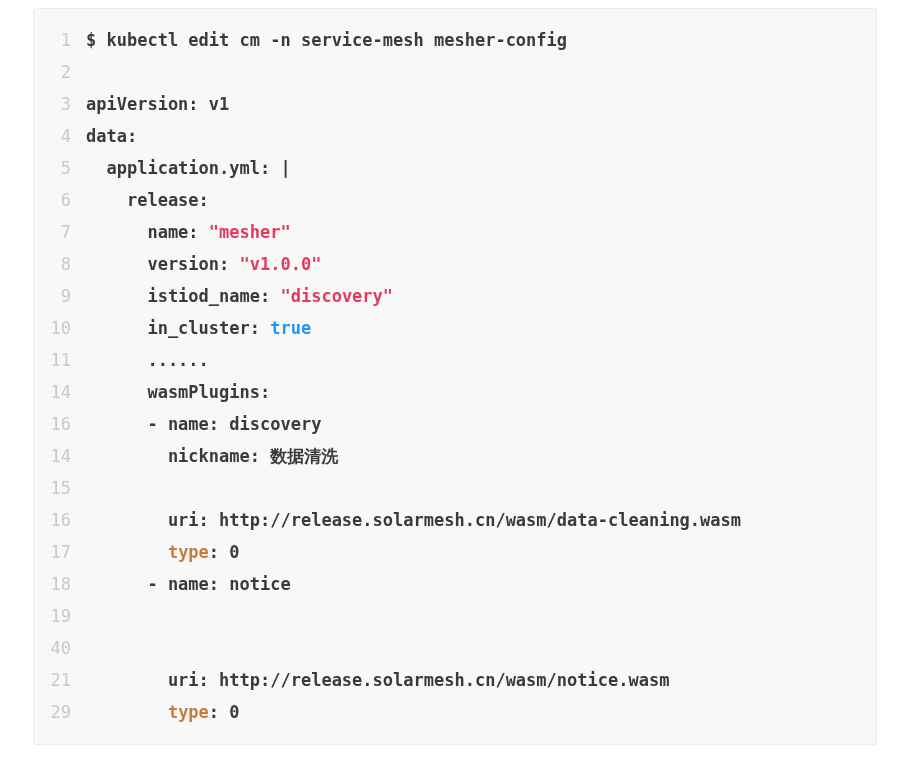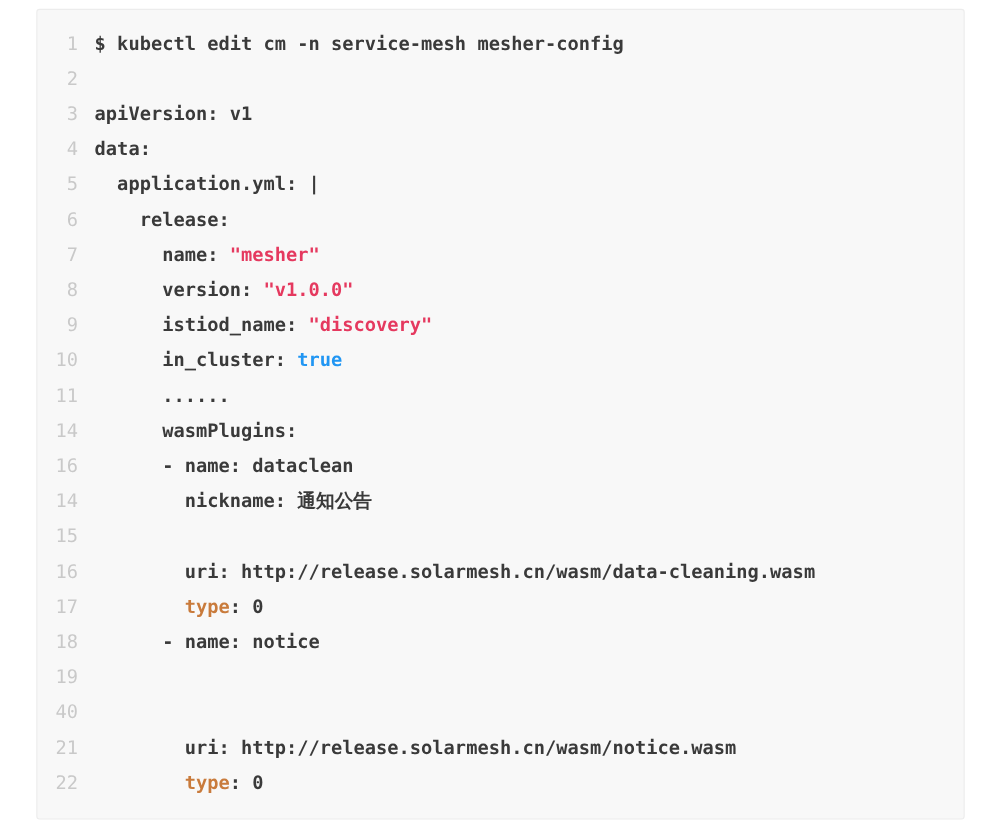--- a/index.html
+++ b/index.html
@@ -58,23 +58,23 @@
     <div class="code-line"><span class="gutter">3</span><span class="code"><span>apiVersion: v1</span></span></div>
     <div class="code-line"><span class="gutter">4</span><span class="code"><span>data:</span></span></div>
     <div class="code-line"><span class="gutter">5</span><span class="code"><span>  application.yml: |</span></span></div>
     <div class="code-line"><span class="gutter">6</span><span class="code"><span>    release:</span></span></div>
     <div class="code-line"><span class="gutter">7</span><span class="code"><span>      name: </span><span class="tok-string">"mesher"</span></span></div>
     <div class="code-line"><span class="gutter">8</span><span class="code"><span>      version: </span><span class="tok-string">"v1.0.0"</span></span></div>
     <div class="code-line"><span class="gutter">9</span><span class="code"><span>      istiod_name: </span><span class="tok-string">"discovery"</span></span></div>
     <div class="code-line"><span class="gutter">10</span><span class="code"><span>      in_cluster: </span><span class="tok-boolean">true</span></span></div>
     <div class="code-line"><span class="gutter">11</span><span class="code"><span>      ......</span></span></div>
     <div class="code-line"><span class="gutter">14</span><span class="code"><span>      wasmPlugins:</span></span></div>
-    <div class="code-line"><span class="gutter">16</span><span class="code"><span>      - name: dataclean</span></span></div>
-    <div class="code-line"><span class="gutter">14</span><span class="code"><span>        nickname: 通知公告</span></span></div>
+    <div class="code-line"><span class="gutter">16</span><span class="code"><span>      - name: discovery</span></span></div>
+    <div class="code-line"><span class="gutter">14</span><span class="code"><span>        nickname: 数据清洗</span></span></div>
     <div class="code-line"><span class="gutter">15</span></div>
     <div class="code-line"><span class="gutter">16</span><span class="code"><span>        uri: http://release.solarmesh.cn/wasm/data-cleaning.wasm</span></span></div>
     <div class="code-line"><span class="gutter">17</span><span class="code"><span>        </span><span class="tok-keyword">type</span><span>: 0</span></span></div>
     <div class="code-line"><span class="gutter">18</span><span class="code"><span>      - name: notice</span></span></div>
     <div class="code-line"><span class="gutter">19</span></div>
     <div class="code-line"><span class="gutter">40</span></div>
     <div class="code-line"><span class="gutter">21</span><span class="code"><span>        uri: http://release.solarmesh.cn/wasm/notice.wasm</span></span></div>
-    <div class="code-line"><span class="gutter">22</span><span class="code"><span>        </span><span class="tok-keyword">type</span><span>: 0</span></span></div>
+    <div class="code-line"><span class="gutter">29</span><span class="code"><span>        </span><span class="tok-keyword">type</span><span>: 0</span></span></div>
   </div>
 
 </body></html>

